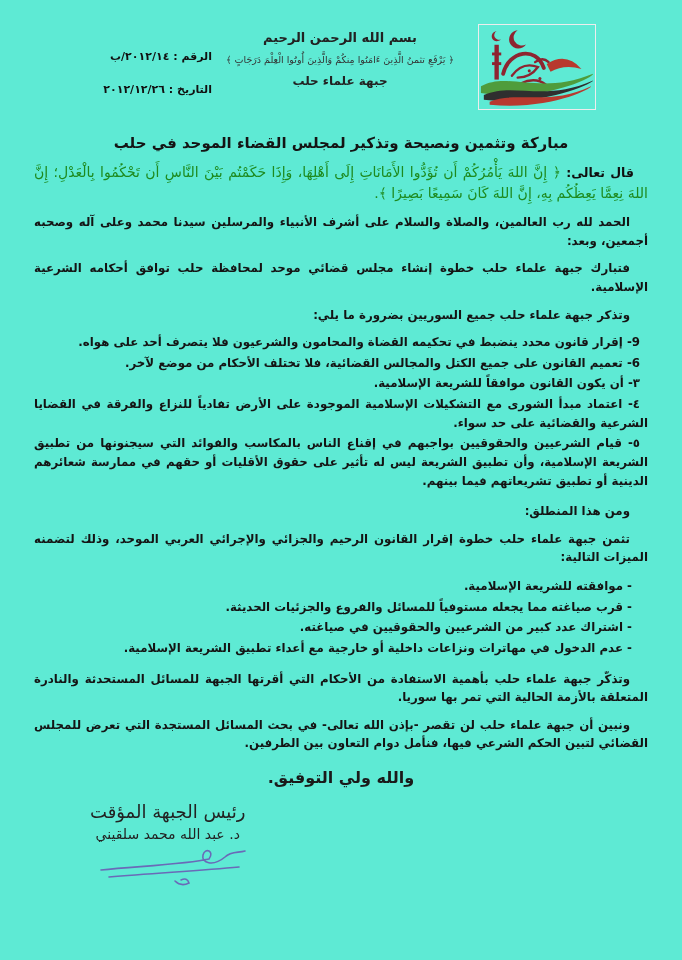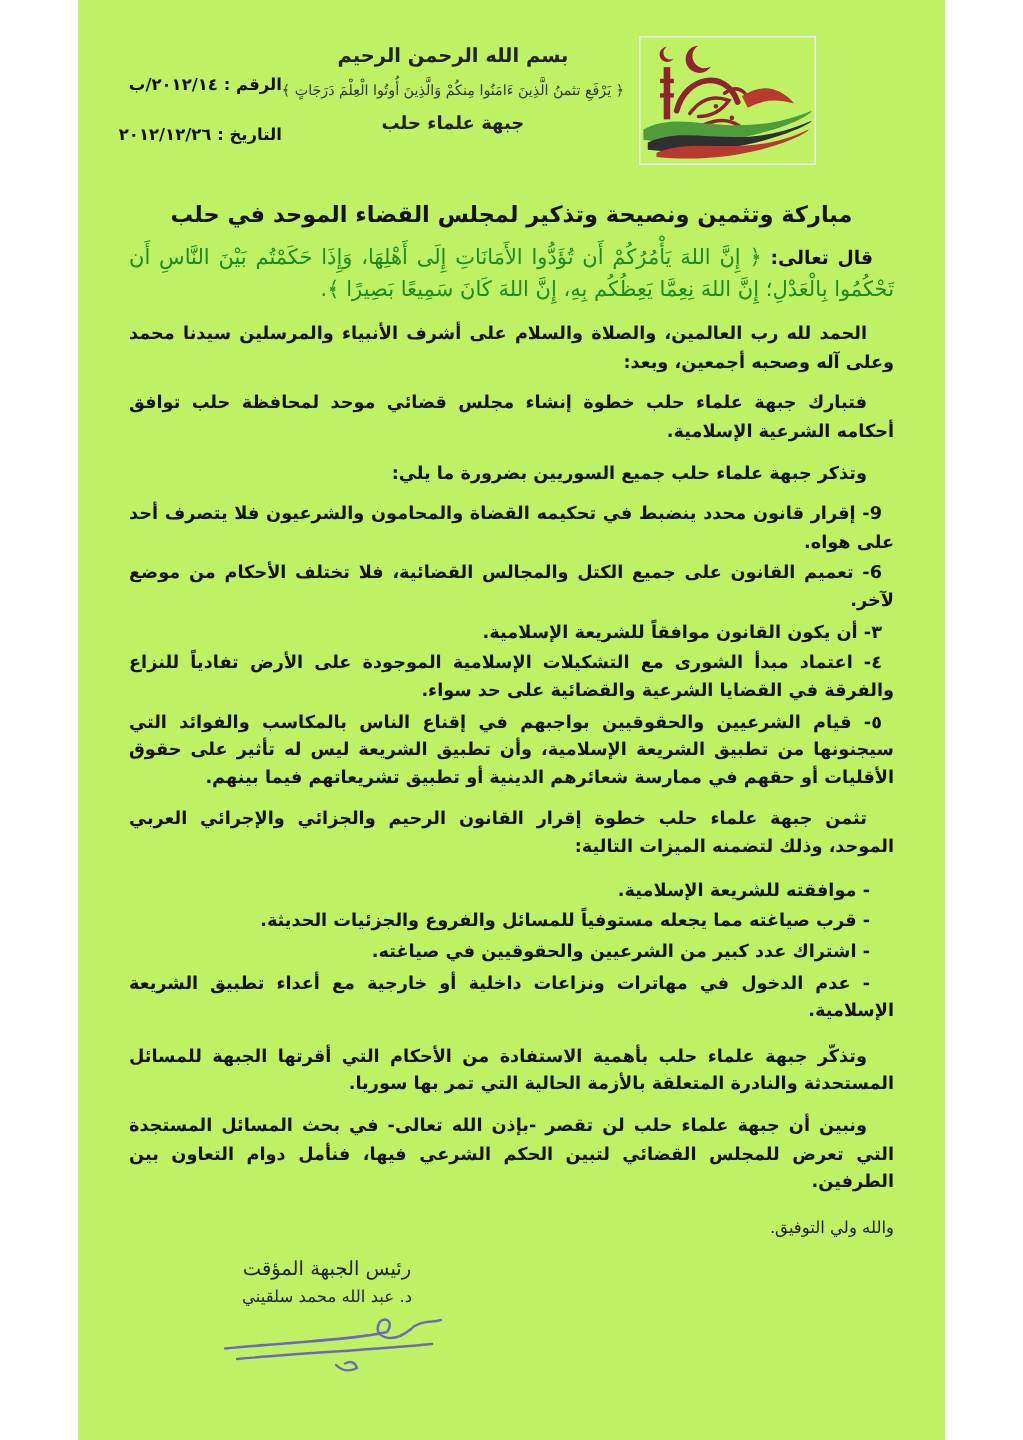--- a/index.html
+++ b/index.html
@@ -1,17 +1,17 @@
 <!DOCTYPE html>
 <html lang="ar" dir="rtl"><head>
 <meta charset="utf-8">
 <style>
   html,body{margin:0;padding:0;background:#ffffff;}
   .page{
-    width:578px;height:960px;margin:0 auto;background:#bef264;
+    width:682px;height:960px;margin:0 auto;background:#5eead4;
     direction:rtl;color:#1a1a1a;position:relative;overflow:hidden;
     box-sizing:border-box;padding:24px 34px 0 34px;
     font-family:"DejaVu Sans",sans-serif;
   }
   
   .letterhead{display:flex;align-items:flex-start;}
   .logo-box{flex:0 0 auto;width:118px;height:86px;margin-left:10px;margin-right:52px;border:1px solid #ededed;box-sizing:border-box;}
   .logo-box svg{display:block;width:100%;height:100%;}
   .head-center{flex:1 1 auto;text-align:center;padding-top:6px;}
   .basmala{font-size:13px;font-weight:bold;color:#222;}
@@ -25,25 +25,25 @@
   
   .doc-title{font-size:15px;font-weight:bold;text-align:center;color:#141414;margin:24px 0 8px 0;}
   
   .quran{font-size:14px;line-height:1.5;text-align:justify;margin:10px 0 8px;text-indent:14px;}
   .quran-intro{color:#101010;font-weight:bold;font-size:12.5px;}
   .quran-text{font-weight:normal;}
   p.body{font-size:11.8px;font-weight:bold;line-height:1.58;text-align:justify;margin:9px 0;text-indent:18px;color:#141414;}
   p.item{margin:2px 0;text-indent:8px;}
   p.feature{margin:2px 0;text-indent:16px;}
   p.nospace{margin-top:12px;}
-  p.closing{text-indent:0;font-size:11px;font-weight:normal;margin:15px 0 0 0;}
+  p.closing{text-align:center;text-indent:0;font-size:16px;font-weight:bold;margin:15px 0 0 0;}
   
   .signature{width:fit-content;margin:14px auto 0 56px;text-align:center;font-weight:normal;color:#222;}
-  .sig-role{font-size:13px;}
-  .sig-name{font-size:11px;margin-top:4px;}
+  .sig-role{font-size:18px;text-align:right;}
+  .sig-name{font-size:14px;margin-top:4px;}
   .sig-scribble{display:block;margin:0 -28px 0 auto;}
 </style>
 </head>
 <body>
 
 <div class="page">
 
   <div class="letterhead">
 
     <div class="logo-box">
@@ -99,20 +99,21 @@
   <p class="body">وتذكر جبهة علماء حلب جميع السوريين بضرورة ما يلي:</p>
 
   <div>
     <p class="body item">9- إقرار قانون محدد ينضبط في تحكيمه القضاة والمحامون والشرعيون فلا يتصرف أحد على هواه.</p>
     <p class="body item">6- تعميم القانون على جميع الكتل والمجالس القضائية، فلا تختلف الأحكام من موضع لآخر.</p>
     <p class="body item">٣- أن يكون القانون موافقاً للشريعة الإسلامية.</p>
     <p class="body item">٤- اعتماد مبدأ الشورى مع التشكيلات الإسلامية الموجودة على الأرض تفادياً للنزاع والفرقة في القضايا الشرعية والقضائية على حد سواء.</p>
     <p class="body item">٥- قيام الشرعيين والحقوقيين بواجبهم في إقناع الناس بالمكاسب والفوائد التي سيجنونها من تطبيق الشريعة الإسلامية، وأن تطبيق الشريعة ليس له تأثير على حقوق الأقليات أو حقهم في ممارسة شعائرهم الدينية أو تطبيق تشريعاتهم فيما بينهم.</p>
   </div>
 
+  <p class="body nospace">ومن هذا المنطلق:</p>
   <p class="body">تثمن جبهة علماء حلب خطوة إقرار القانون الرحيم والجزائي والإجرائي العربي الموحد، وذلك لتضمنه الميزات التالية:</p>
 
   <div style="margin-top:10px;">
     <p class="body feature">- موافقته للشريعة الإسلامية.</p>
     <p class="body feature">- قرب صياغته مما يجعله مستوفياً للمسائل والفروع والجزئيات الحديثة.</p>
     <p class="body feature">- اشتراك عدد كبير من الشرعيين والحقوقيين في صياغته.</p>
     <p class="body feature">- عدم الدخول في مهاترات ونزاعات داخلية أو خارجية مع أعداء تطبيق الشريعة الإسلامية.</p>
   </div>
 
   <p class="body nospace">وتذكّر جبهة علماء حلب بأهمية الاستفادة من الأحكام التي أقرتها الجبهة للمسائل المستحدثة والنادرة المتعلقة بالأزمة الحالية التي تمر بها سوريا.</p>

